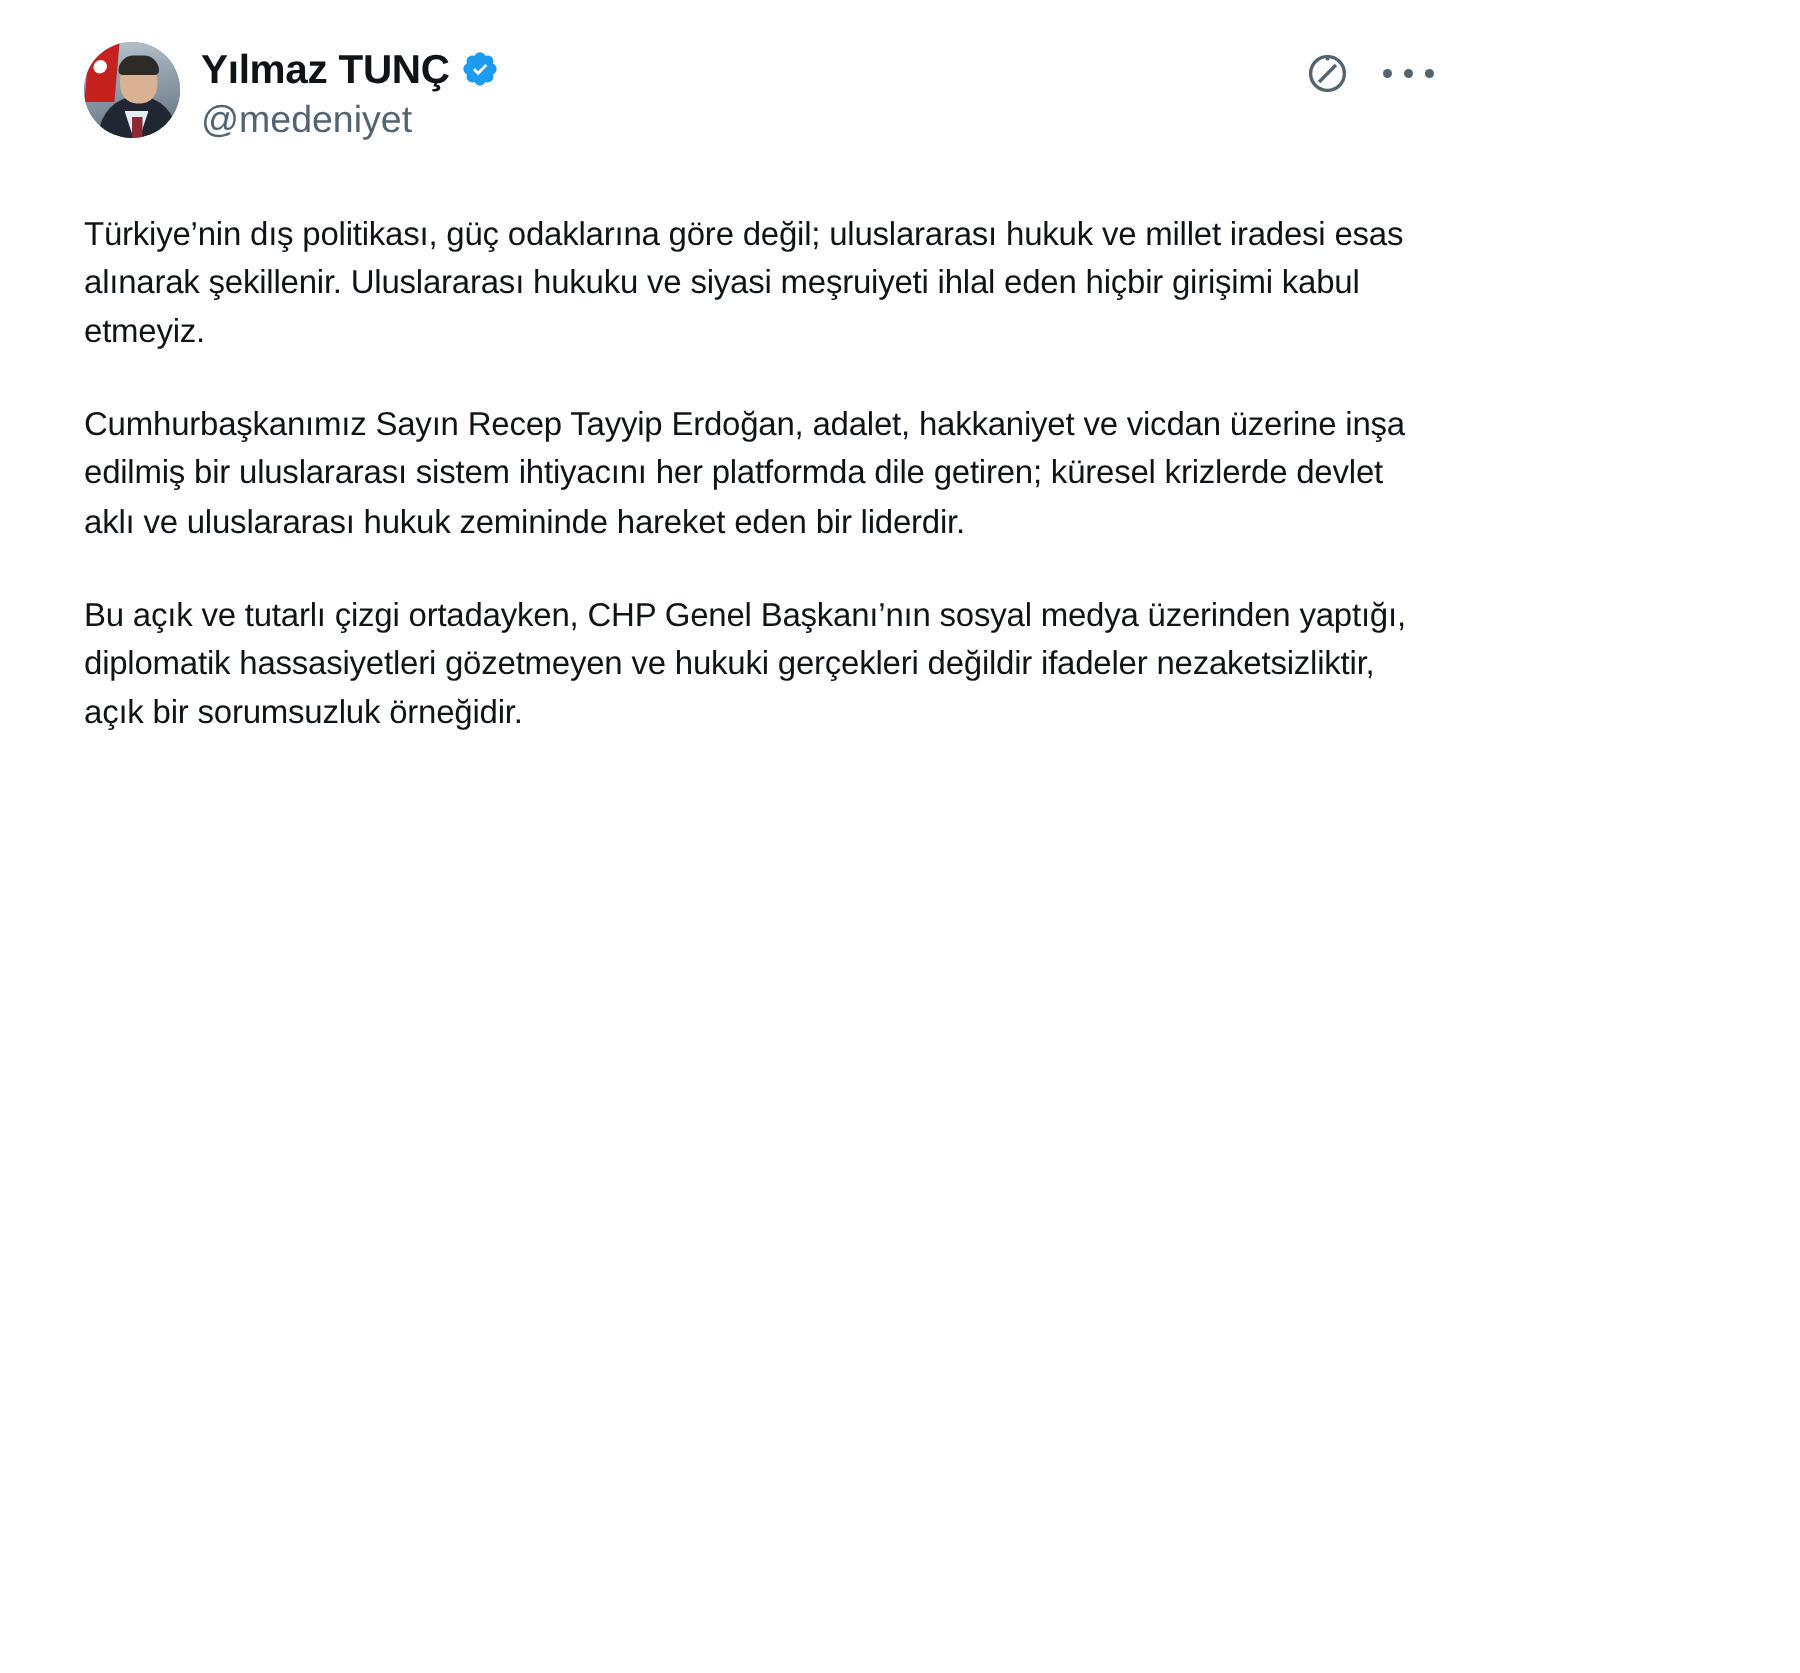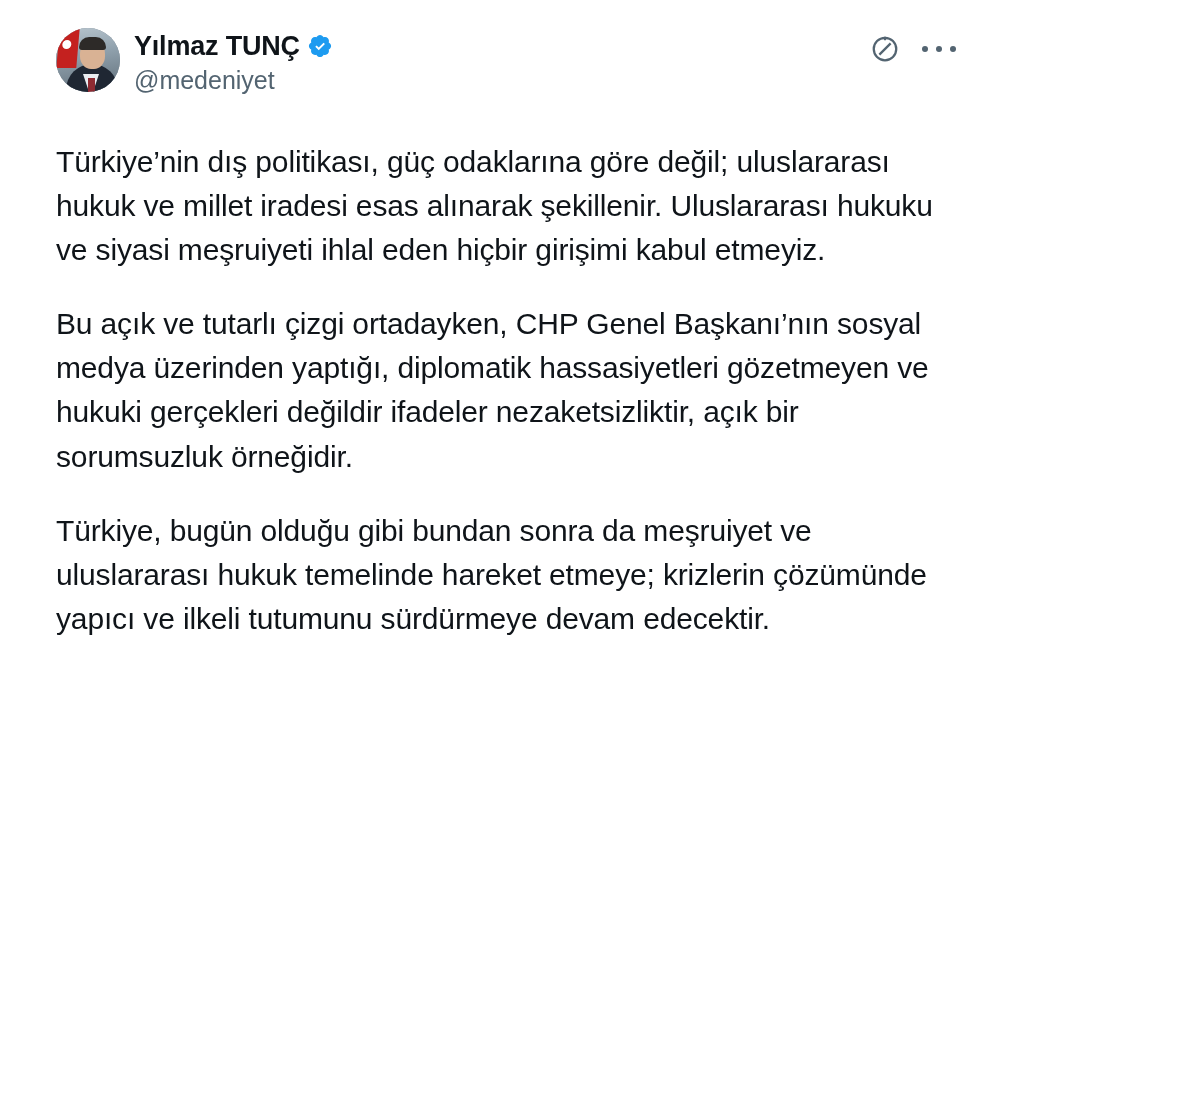--- a/index.html
+++ b/index.html
@@ -167,21 +167,21 @@
     width: 6px;
     height: 6px;
     border-radius: 50%;
     background: #536471;
     display: block;
   }
 
   
   .tweet-body {
     margin-top: 26px;
-    font-size: 30px;
+    font-size: 22px;
     line-height: 1.47;
     color: #0f1419;
     letter-spacing: -0.15px;
   }
   .tweet-body p {
     margin: 0 0 30px 0;
   }
   .tweet-body p:last-child {
     margin-bottom: 0;
   }
@@ -227,17 +227,17 @@
       <button class="icon-btn more-icon" aria-label="more">
         <i></i>
           <i></i>
           <i></i>
       </button>
     </div>
   </header>
 
   <div class="tweet-body">
     <p>Türkiye’nin dış politikası, güç odaklarına göre değil; uluslararası hukuk ve millet iradesi esas alınarak şekillenir. Uluslararası hukuku ve siyasi meşruiyeti ihlal eden hiçbir girişimi kabul etmeyiz.</p>
+    <p>Cumhurbaşkanımız Sayın Recep Tayyip Erdoğan, adalet, hakkaniyet ve vicdan üzerine inşa edilmiş bir uluslararası sistem ihtiyacını her platformda dile getiren; küresel krizlerde devlet aklı ve uluslararası hukuk zemininde hareket eden bir liderdir.</p>
     <p>Bu açık ve tutarlı çizgi ortadayken, CHP Genel Başkanı’nın sosyal medya üzerinden yaptığı, diplomatik hassasiyetleri gözetmeyen ve hukuki gerçekleri değildir ifadeler nezaketsizliktir, açık bir sorumsuzluk örneğidir.</p>
-    <p>Türkiye, bugün olduğu gibi bundan sonra da meşruiyet ve uluslararası hukuk temelinde hareket etmeye; krizlerin çözümünde yapıcı ve ilkeli tutumunu sürdürmeye devam edecektir.</p>
   </div>
 
 </article>
 
 </body></html>

